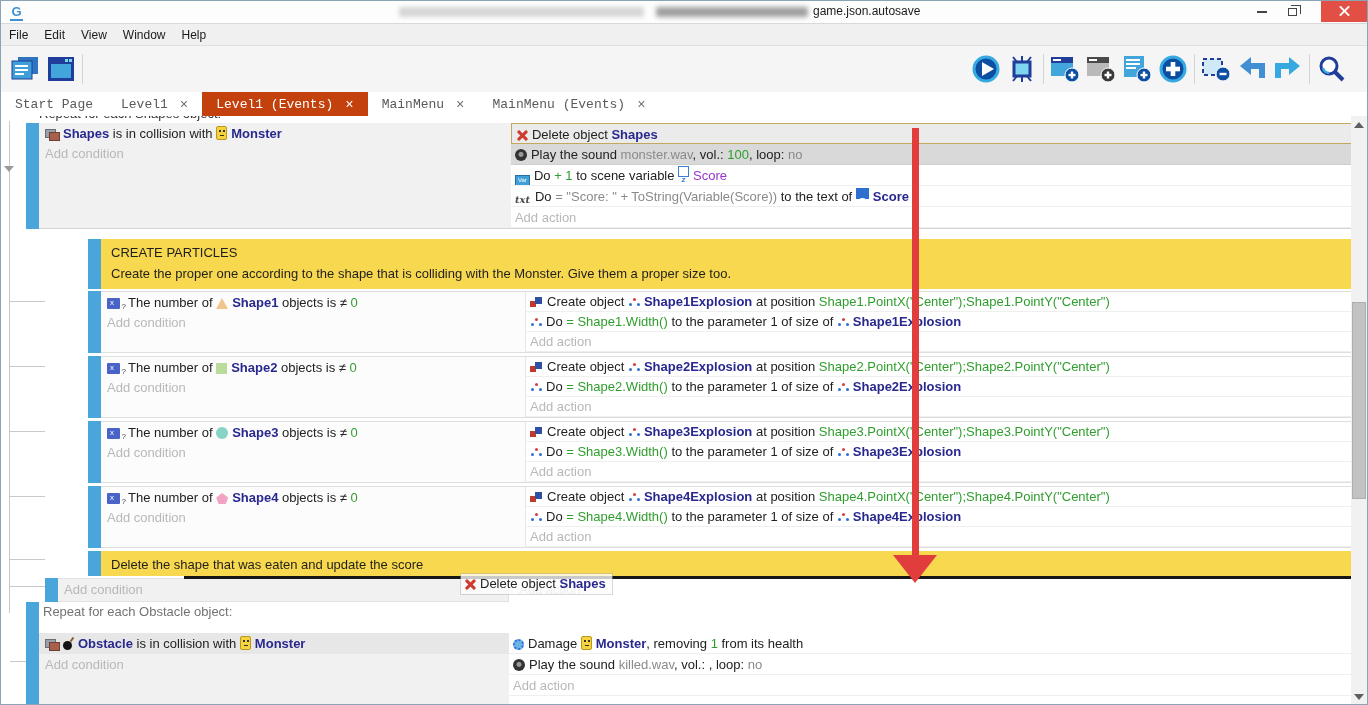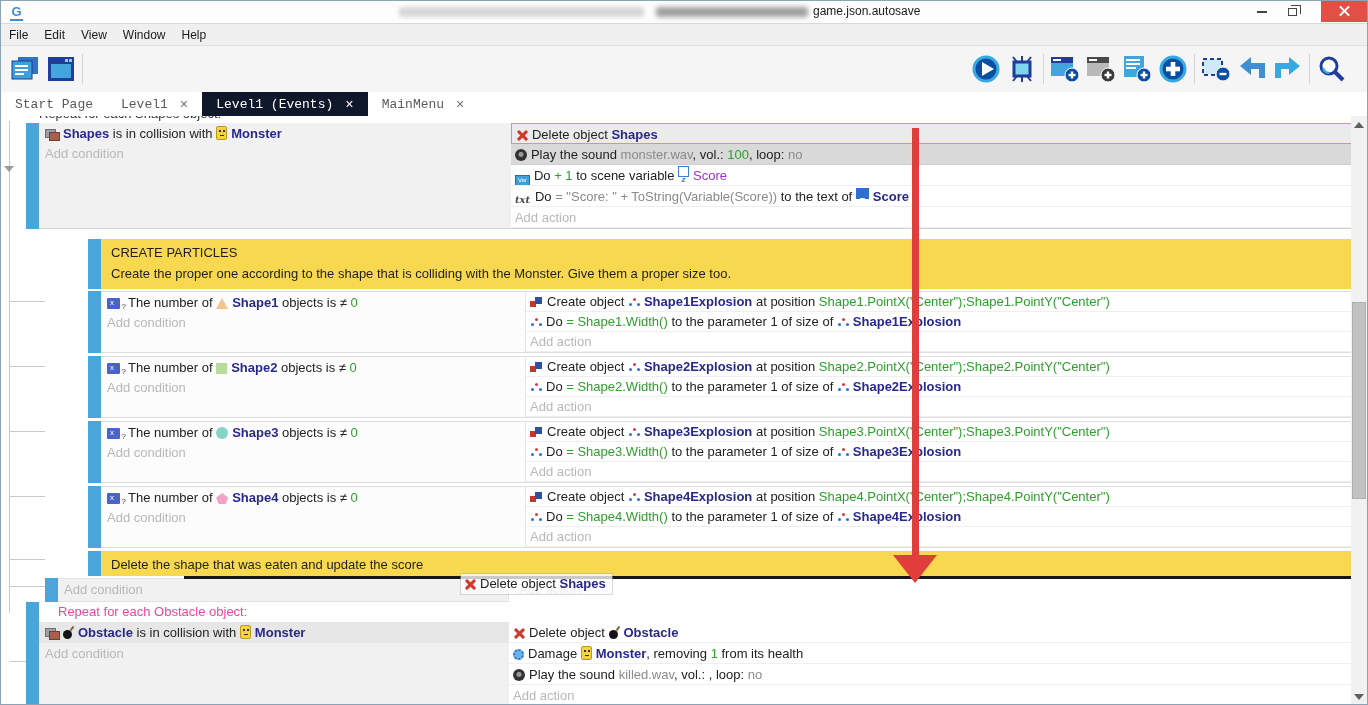--- a/index.html
+++ b/index.html
@@ -40,21 +40,21 @@
   .tsep{width:1px;height:30px;background:#d4d4d4;margin:0 3px;}
   .tright{position:absolute;right:18px;top:0;height:100%;display:flex;align-items:center;}
 
   
   .tabbar{height:25px;background:#fff;display:flex;align-items:stretch;font-size:13px;color:#5a5a5a;font-family:Liberation Mono, monospace;}
   .tab{display:flex;align-items:center;padding:0 14px;cursor:default;}
   .tab .lbl{margin-right:12px;}
   .tab.noclose .lbl{margin-right:0;}
   .tabx{color:#6e6e6e;font-size:14px;line-height:14px;}
   .tabx::before{content:"\00D7";}
-  .tab.active{background:#0f172a;color:#fff;justify-content:flex-end;}
+  .tab.active{background:#c2410c;color:#fff;justify-content:flex-end;}
   .tab.active .tabx{color:#fff;}
 
   
   .events{position:absolute;top:115px;left:0;width:1352px;height:590px;background:#fff;overflow:hidden;}
   .cliprow{margin-left:38px;height:7px;overflow:hidden;}
   .cliprow div{margin-top:-11px;line-height:18px;color:#333;}
 
   .ebar{width:13px;background:#4aa5da;flex:0 0 13px;}
   .sbar{width:13px;background:#4aa5da;flex:0 0 13px;}
 
@@ -81,21 +81,21 @@
   .sacts{flex:1;background:#fff;}
   .sacts .arow{height:20px;line-height:20px;}
 
   .dragrow{display:flex;width:1308px;height:24px;}
   .dc{width:451px;background:#f1f1f1;border:1px solid #e2e2e2;border-left:none;padding-top:1px;}
   .da{flex:1;background:#fff;padding-top:2px;}
   .da .crow{padding-left:10px;}
 
   .ev2{display:flex;margin-left:25px;height:105px;}
   .ev2body{flex:1;display:flex;flex-wrap:wrap;}
-  .ev2head{width:100%;height:19px;line-height:19px;padding-left:19px;color:#ec4899;}
+  .ev2head{width:100%;height:19px;line-height:19px;padding-left:4px;color:#737373;}
   .cond2{width:470px;background:#f1f1f1;}
   .cond2 .first{background:#e7e7e7;}
   .acts2{width:844px;background:#fff;}
 
   
   .tree-v{position:absolute;left:8px;top:120px;width:1px;height:492px;background:#c9c9c9;}
   .tree-h{position:absolute;left:9px;width:35px;height:1px;background:#c9c9c9;}
   .tree-tri{position:absolute;left:3px;top:165px;width:0;height:0;
             border-left:5px solid transparent;border-right:5px solid transparent;border-top:6px solid #9a9a9a;}
   .drop-line{position:absolute;left:183px;top:575px;width:1169px;height:3px;background:#161616;}
@@ -306,20 +306,24 @@
         <span class="tabx"></span>
       </div>
     <div class="tab active">
         <span class="lbl">Level1 (Events)</span>
         <span class="tabx"></span>
       </div>
     <div class="tab">
         <span class="lbl">MainMenu</span>
         <span class="tabx"></span>
       </div>
+    <div class="tab">
+        <span class="lbl">MainMenu (Events)</span>
+        <span class="tabx"></span>
+      </div>
   </div>
 
   <div class="events">
 
     <div class="cliprow">
       <div>Repeat for each Shapes object:</div>
     </div>
 
     <div class="ev1">
       <div class="ebar"></div>
@@ -427,21 +431,20 @@
 
     <div class="ev2">
       <div class="ebar"></div>
       <div class="ev2body">
         <div class="ev2head">Repeat for each Obstacle object:</div>
         <div class="cond2">
           <div class="crow first" style="height:21px;line-height:21px;"><span class="ic ic-collision"></span><span class="ic ic-bomb"></span><span class="seg c-obj">Obstacle</span><span class="seg c-plain"> is in collision with </span><span class="ic ic-monster"></span><span class="seg c-obj">Monster</span></div>
           <div class="crow addlink" style="height:21px;line-height:21px;">Add condition</div>
         </div>
         <div class="acts2">
-          <div class="arow"><span class="ic ic-delete"></span><span class="seg c-plain">Delete object </span><span class="ic ic-bomb"></span><span class="seg c-obj">Obstacle</span></div>
           <div class="arow"><span class="ic ic-health"></span><span class="seg c-plain">Damage </span><span class="ic ic-monster"></span><span class="seg c-obj">Monster</span><span class="seg c-plain">, removing </span><span class="seg c-expr">1</span><span class="seg c-plain"> from its health</span></div>
           <div class="arow"><span class="ic ic-sound"></span><span class="seg c-plain">Play the sound </span><span class="seg c-param">killed.wav</span><span class="seg c-plain">, vol.: </span><span class="seg c-plain">, loop: </span><span class="seg c-param">no</span></div>
           <div class="arow addlink">Add action</div>
         </div>
       </div>
     </div>
 
   </div>
 
   <div class="tree-v"></div>

